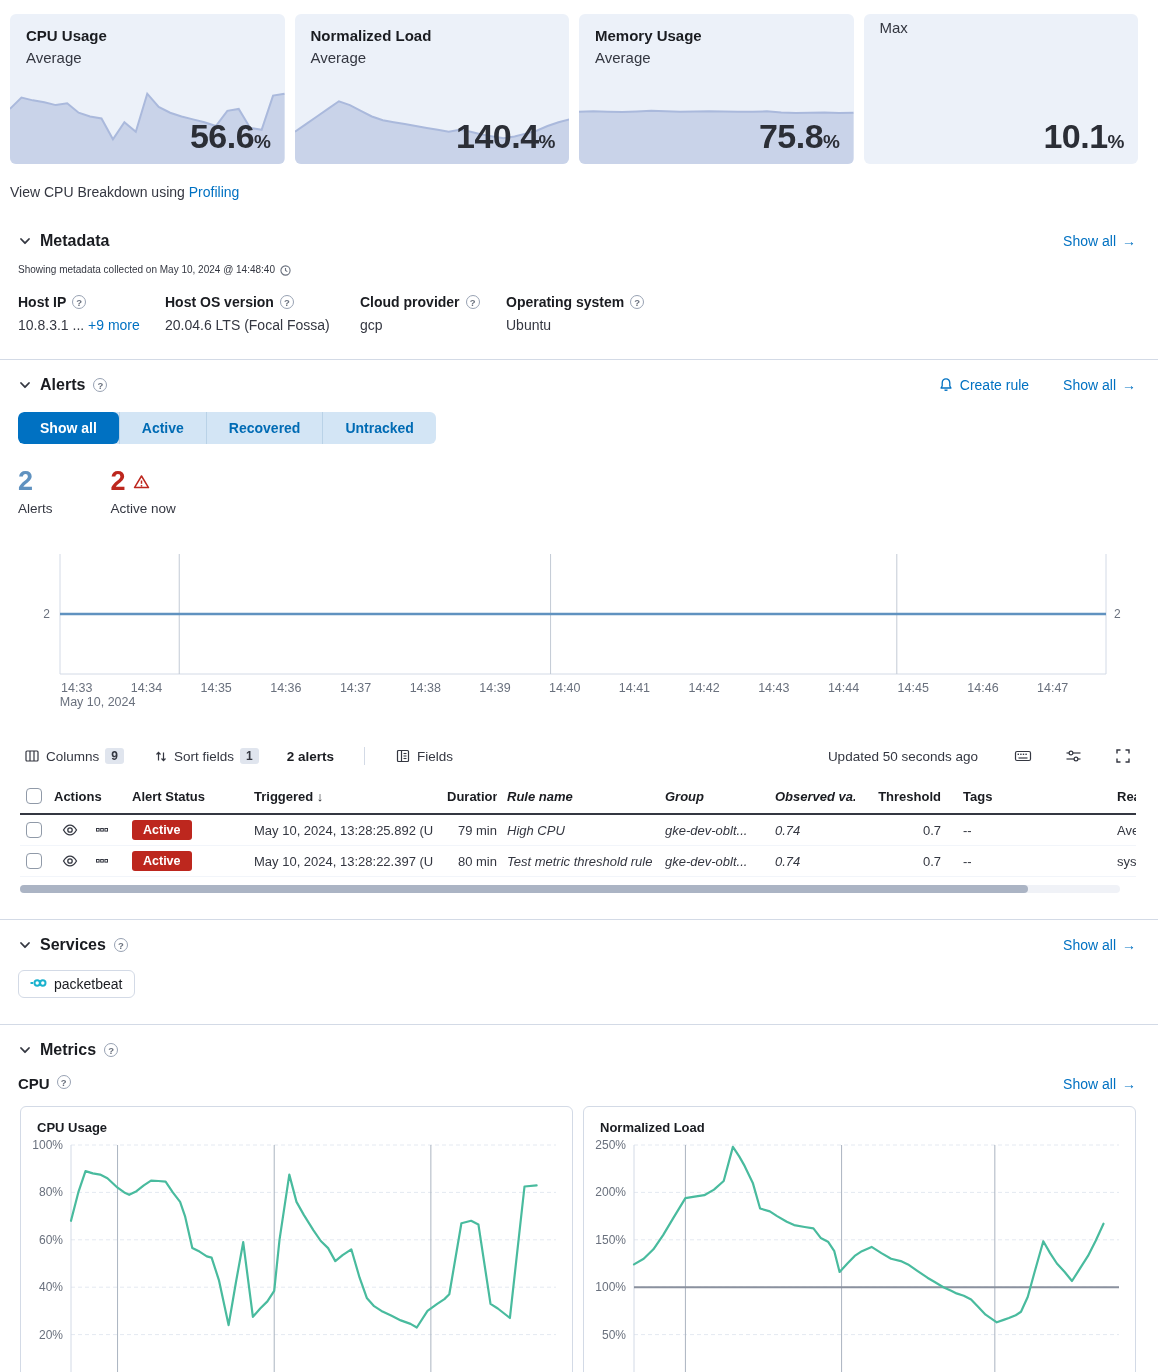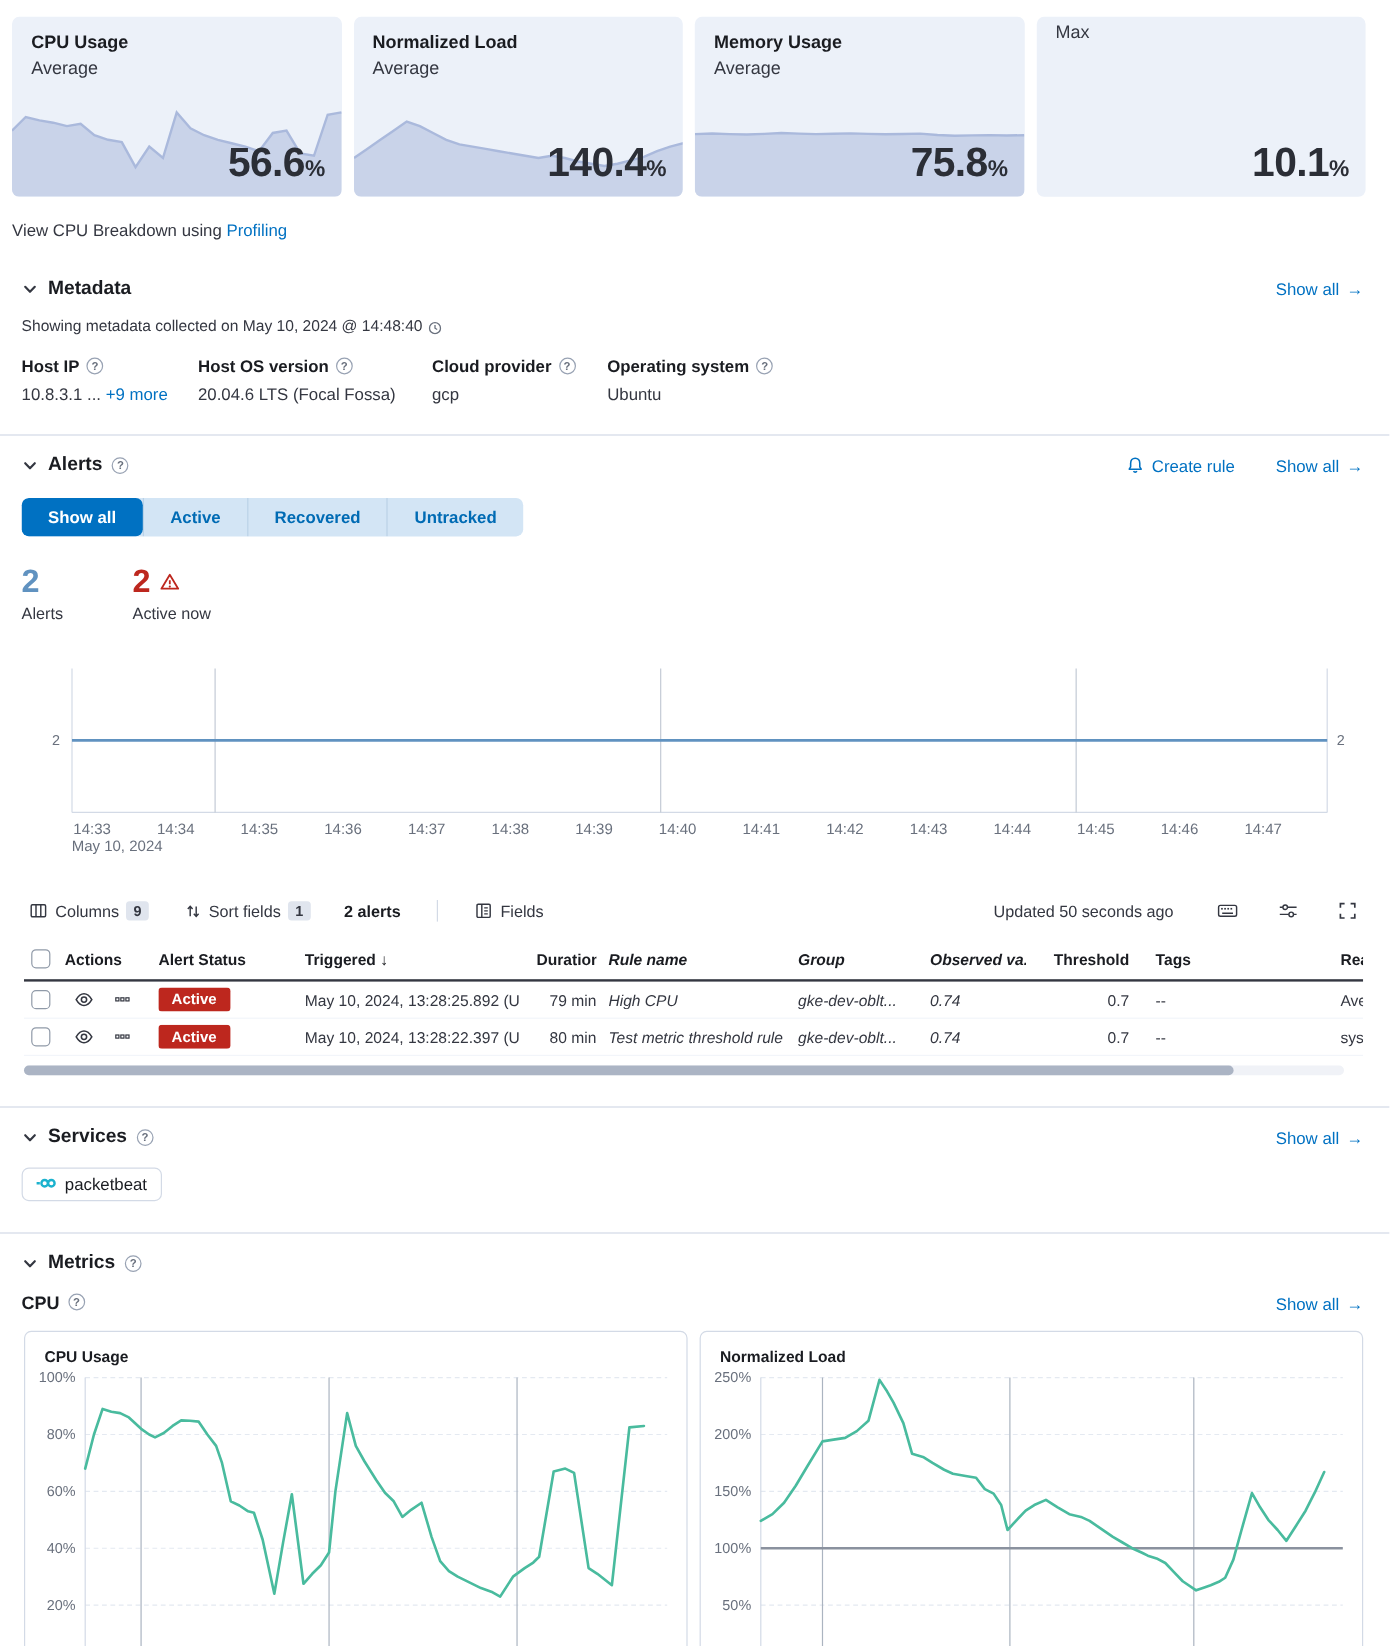--- a/index.html
+++ b/index.html
@@ -25,21 +25,21 @@
 
   
   .section-head { display:flex; align-items:center; margin:16px 22px 0 18px; gap:8px; }
   .sec-title { font-size:16px; font-weight:700; color:#1A1C21; }
   .showall { font-size:14px; color:#0071C2; display:inline-flex; align-items:center; gap:6px; }
   .qicon { display:inline-flex; width:14px; height:14px; border:1.2px solid #98A2B3; border-radius:50%;
            color:#69707D; font-size:9.5px; font-weight:700; align-items:center; justify-content:center; flex:0 0 auto; }
   hr.div { border:none; border-top:1px solid #D3DAE6; margin:26px 0 0 0; }
 
   
-  .meta-collected { margin:14px 0 0 18px; font-size:13px; color:#343741; display:flex; align-items:flex-end; gap:5px; }
+  .meta-collected { margin:14px 0 0 18px; font-size:10px; color:#343741; display:flex; align-items:flex-start; gap:5px; }
   .meta-fields { display:flex; margin:18px 0 0 18px; }
   .meta-col { margin-right:0; }
   .meta-col .lbl { font-size:14px; font-weight:700; color:#1A1C21; display:flex; align-items:center; gap:6px; }
   .meta-col .val { font-size:14px; margin-top:7px; color:#343741; }
   .mw0{width:147px}.mw1{width:195px}.mw2{width:146px}.mw3{width:auto}
 
   
   .tabs { display:inline-flex; margin:18px 0 0 18px; background:#D3E5F5; border-radius:6px; overflow:hidden; }
   .tab { padding:8px 22px; font-size:14px; font-weight:600; color:#006BB4; border-left:1px solid rgba(0,70,130,0.12); cursor:pointer; }
   .tab:first-child { border-left:none; }

